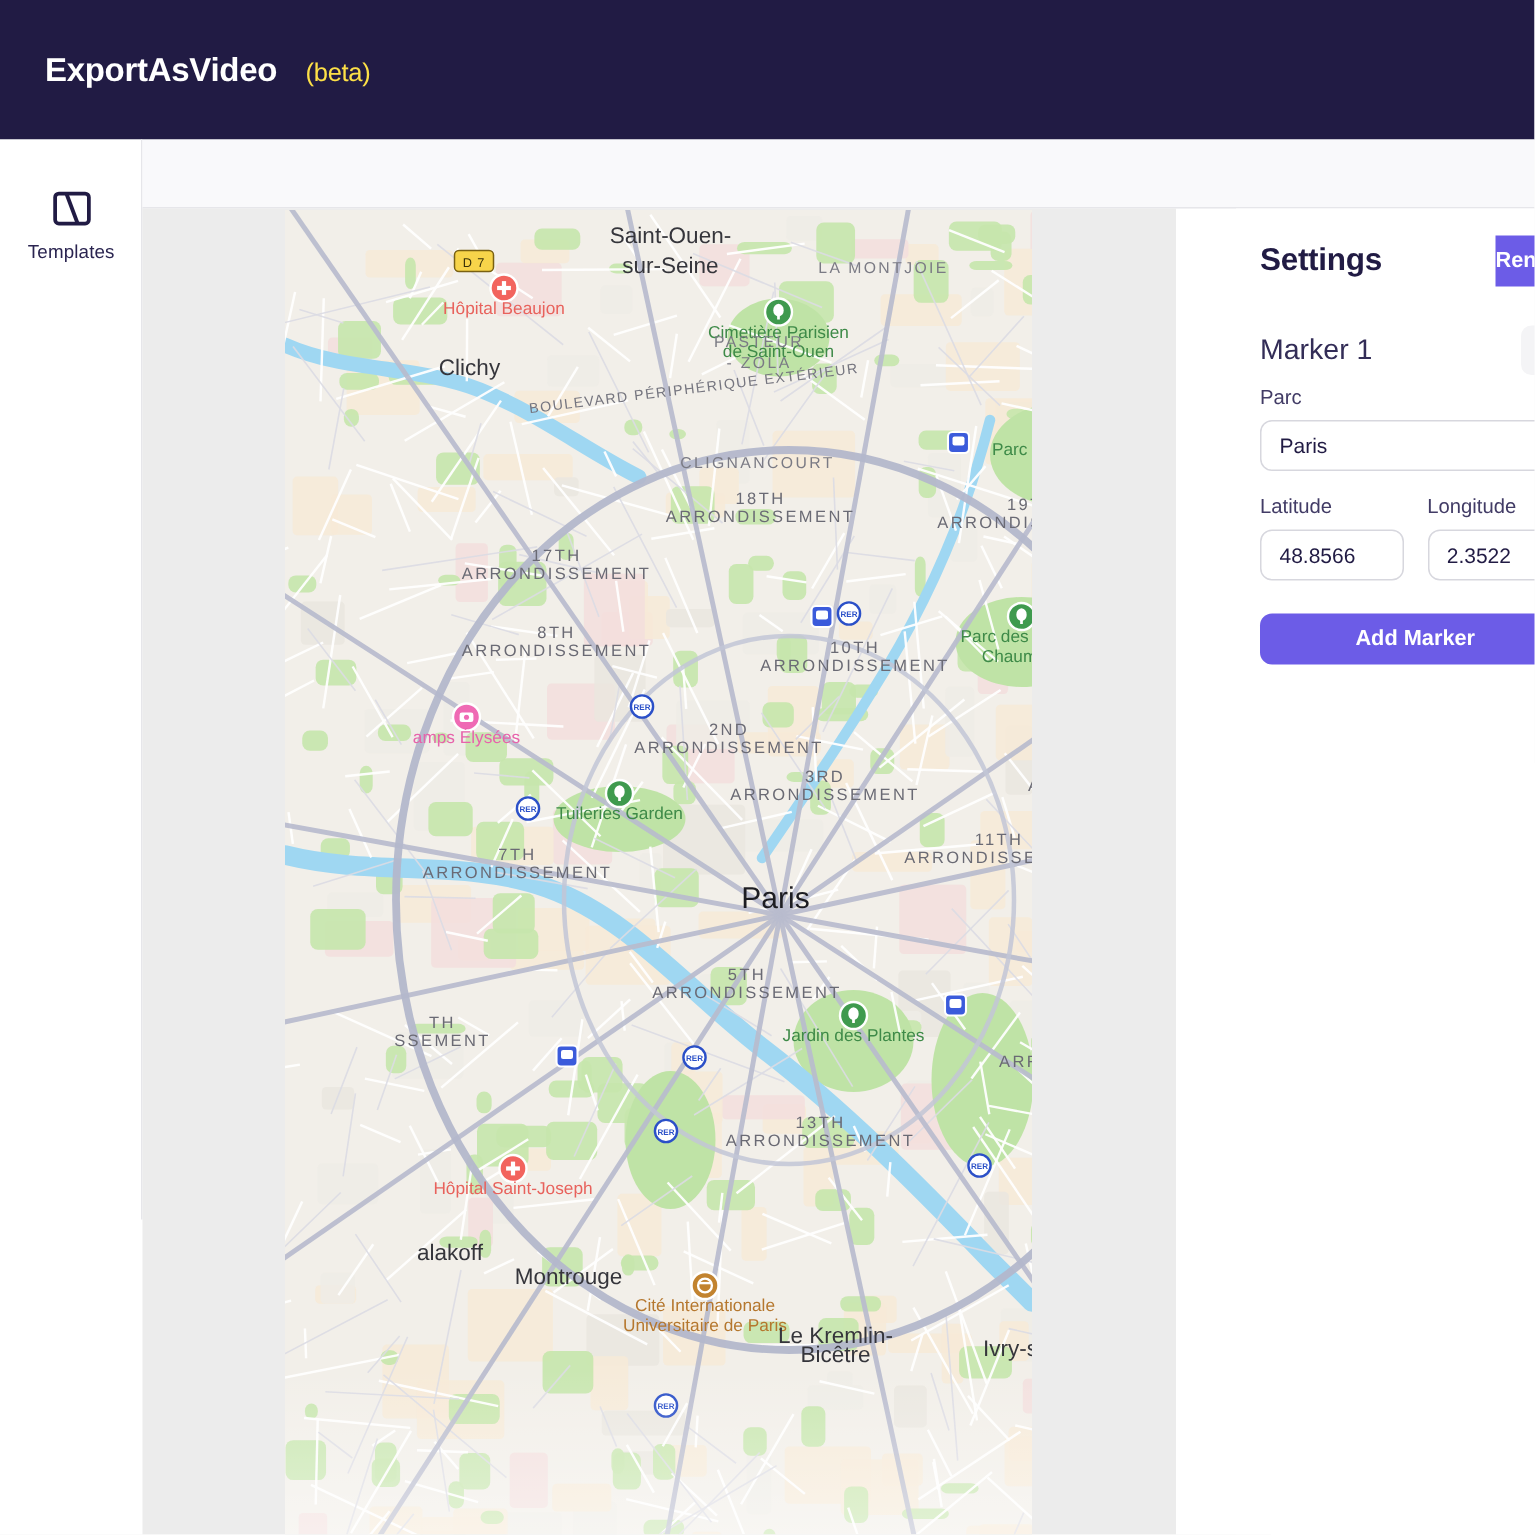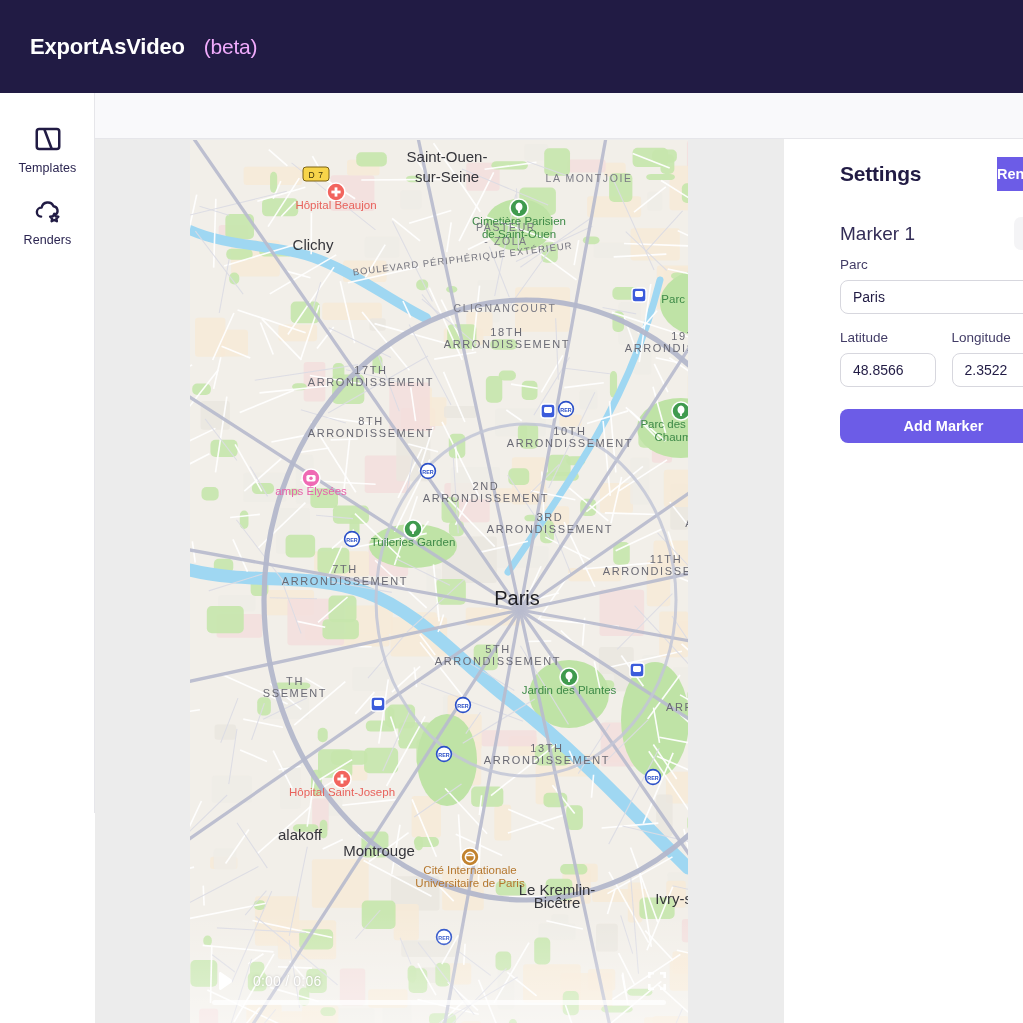--- a/index.html
+++ b/index.html
@@ -21,21 +21,21 @@
     display: flex; align-items: center;
   }
   .brand {
     margin-left: 30px;
     font-size: 22px;
     letter-spacing: -0.2px;
     color: #ffffff;
     display: flex; align-items: baseline; gap: 19px;
   }
   .brand-name { font-weight: 700; }
-  .brand-beta { font-weight: 400; font-size: 21px; color: #f0abfc; }
+  .brand-beta { font-weight: 400; font-size: 17px; color: #fde047; }
 
   
   .sidebar {
     position: absolute; left: 0; top: 93px;
     width: 95px; height: 720px;
     background: #ffffff;
     border-right: 1px solid #e6e6ea;
     padding-top: 22px;
   }
   .side-item {
@@ -198,29 +198,20 @@
 
   <div class="sidebar">
     <div class="side-item">
       <span class="ic">
         <svg viewBox="0 0 24 24" fill="none" stroke="#211b44" stroke-width="2" stroke-linejoin="round">
           <rect x="3" y="4" width="18" height="16" rx="2"></rect>
           <path d="M9 4 L15 20"></path>
         </svg>
       </span>
       <span class="side-label">Templates</span>
-    </div>
-    <div class="side-item">
-      <span class="ic">
-        <svg viewBox="0 0 24 24" fill="none" stroke="#211b44" stroke-width="1.9" stroke-linecap="round" stroke-linejoin="round">
-          <path d="M6.5 16.5a3.6 3.6 0 0 1 .4-7.2 5 5 0 0 1 9.5-1.1 3.6 3.6 0 0 1 1.6 6.6"></path>
-          <path d="M17 14.2l1.05 2.0 2.25.3-1.6 1.55.4 2.2-2.1-1.05-2.1 1.05.4-2.2-1.6-1.55 2.25-.3z"></path>
-        </svg>
-      </span>
-      <span class="side-label">Renders</span>
     </div>
   </div>
 
   <div class="toolbar"></div>
 
   <div class="canvas">
     <div class="video">
       <div class="map-canvas">
         <svg id="map-svg" viewBox="0 0 498 883" preserveAspectRatio="xMidYMid slice">
             <defs>
@@ -960,42 +951,20 @@
             <text x="367" y="755" text-anchor="middle" class="lbl lbl-city">Le Kremlin-</text>
             <text x="367" y="768" text-anchor="middle" class="lbl lbl-city">Bicêtre</text>
             <text x="512" y="764" text-anchor="middle" class="lbl lbl-city">Ivry-sur-Seine</text>
             <text x="588" y="688" text-anchor="middle" class="lbl lbl-city">Cha</text>
             <text x="588" y="701" text-anchor="middle" class="lbl lbl-city">le</text>
             <text x="577" y="651" text-anchor="middle" class="lbl lbl-city">VALM</text>
             <rect x="0" y="773" width="498" height="110" fill="url(#scrim)"></rect>
           </svg>
       </div>
 
-      <div class="controls">
-        <div class="ctl-row">
-          <div class="play-btn">
-            <svg viewBox="0 0 24 24" width="24" height="24">
-              <path d="M7 4.4 C7 3.2 8 2.6 9 3.2 L19.2 10.3 C20.2 11 20.2 13 19.2 13.7 L9 20.8 C8 21.4 7 20.8 7 19.6 Z" fill="#ffffff"></path>
-            </svg>
-          </div>
-          <span class="time">0:00 / 0:06</span>
-          <span class="spacer"></span>
-          <div class="fs-btn">
-            <svg viewBox="0 0 18 18" width="18" height="18" fill="#ffffff">
-              <path d="M0 0h6v2.6H2.6V6H0z"></path>
-                <path d="M12 0h6v6h-2.6V2.6H12z"></path>
-              <path d="M0 12h2.6v3.4H6V18H0z"></path>
-                <path d="M15.4 12H18v6h-6v-2.6h3.4z"></path>
-            </svg>
-          </div>
-        </div>
-        <div class="progress">
-          <div class="progress-fill" style="width: 0%;"></div>
-        </div>
-      </div>
     </div>
   </div>
 
   <div class="panel">
     <div class="panel-head">
       <span class="panel-title">Settings</span>
       <button class="btn-render">Render</button>
     </div>
 
     <div class="marker-head">

